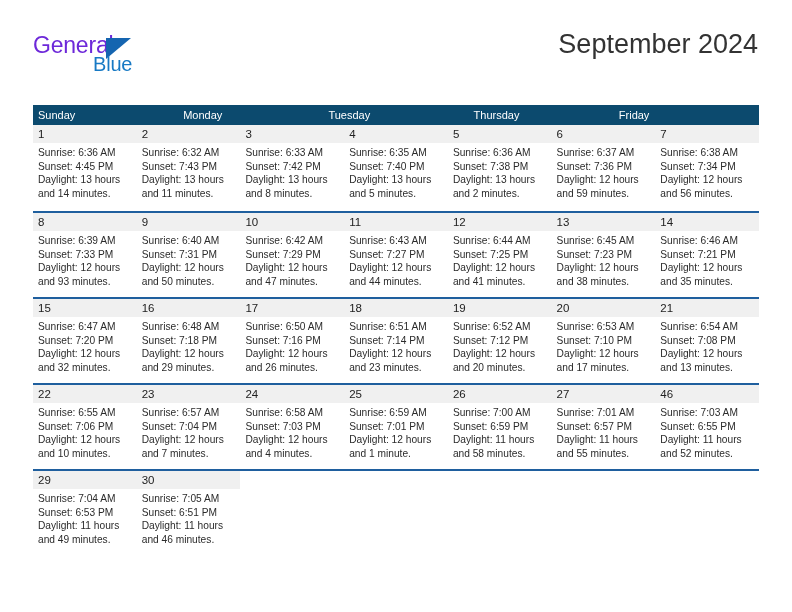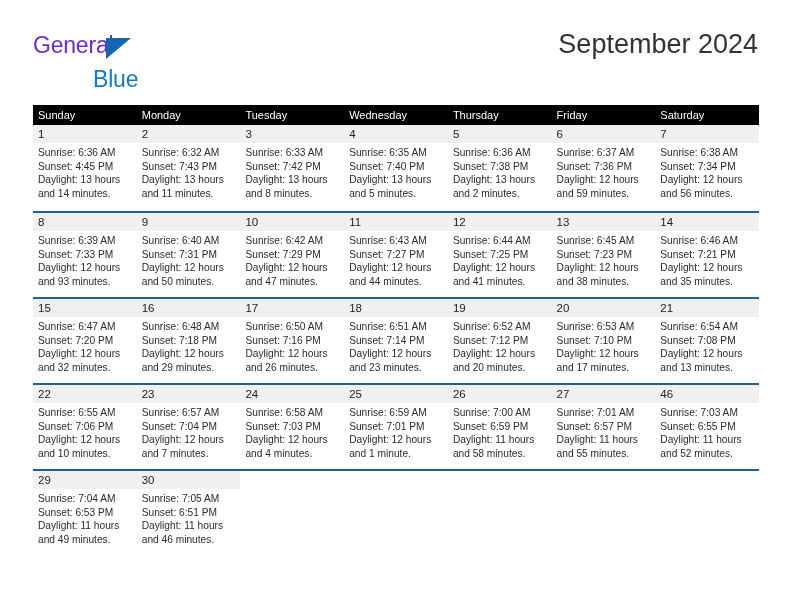--- a/index.html
+++ b/index.html
@@ -50,22 +50,22 @@
     left: 73px;
     top: 6px;
     width: 0;
     height: 0;
     border-left: 25px solid #1565b0;
     border-bottom: 21px solid transparent;
   }
   .logo-blue {
     position: absolute;
     left: 60px;
-    top: 34px;
-    font-size: 23px;
+    top: 21px;
+    font-size: 20px;
     letter-spacing: -0.2px;
     color: #1779c4;
     font-family: "Liberation Sans", sans-serif;
   }
   .title-block {
     position: absolute;
     right: 34px;
     top: 28px;
     text-align: right;
   }
@@ -86,21 +86,21 @@
 
   
   .calendar {
     position: absolute;
     left: 33px;
     top: 105px;
     width: 726px;
   }
   .weekday-row {
     display: flex;
-    background: #000000;
+    background: #0c4a6e;
     height: 20px;
   }
   .weekday {
     flex: 1 1 0;
     color: #ffffff;
     font-size: 11px;
     line-height: 20px;
     padding-left: 5px;
     box-sizing: border-box;
     white-space: nowrap;
@@ -160,24 +160,22 @@
     <div class="title-block">
       <div class="cal-title">September 2024</div>
     </div>
   </div>
 
   <div class="calendar">
     <div class="weekday-row" id="weekday-row">
         <div class="weekday">Sunday</div>
         <div class="weekday">Monday</div>
         <div class="weekday">Tuesday</div>
-        <div class="weekday">Wednesday</div>
         <div class="weekday">Thursday</div>
         <div class="weekday">Friday</div>
-        <div class="weekday">Saturday</div>
       </div>
     <div id="weeks-container">
         <div class="week">
           <div class="day filled">
             <div class="daynum-band">
               <div class="daynum">1</div>
             </div>
             <div class="day-lines">
               <div class="dayline">Sunrise: 6:36 AM</div>
               <div class="dayline">Sunset: 4:45 PM</div>

